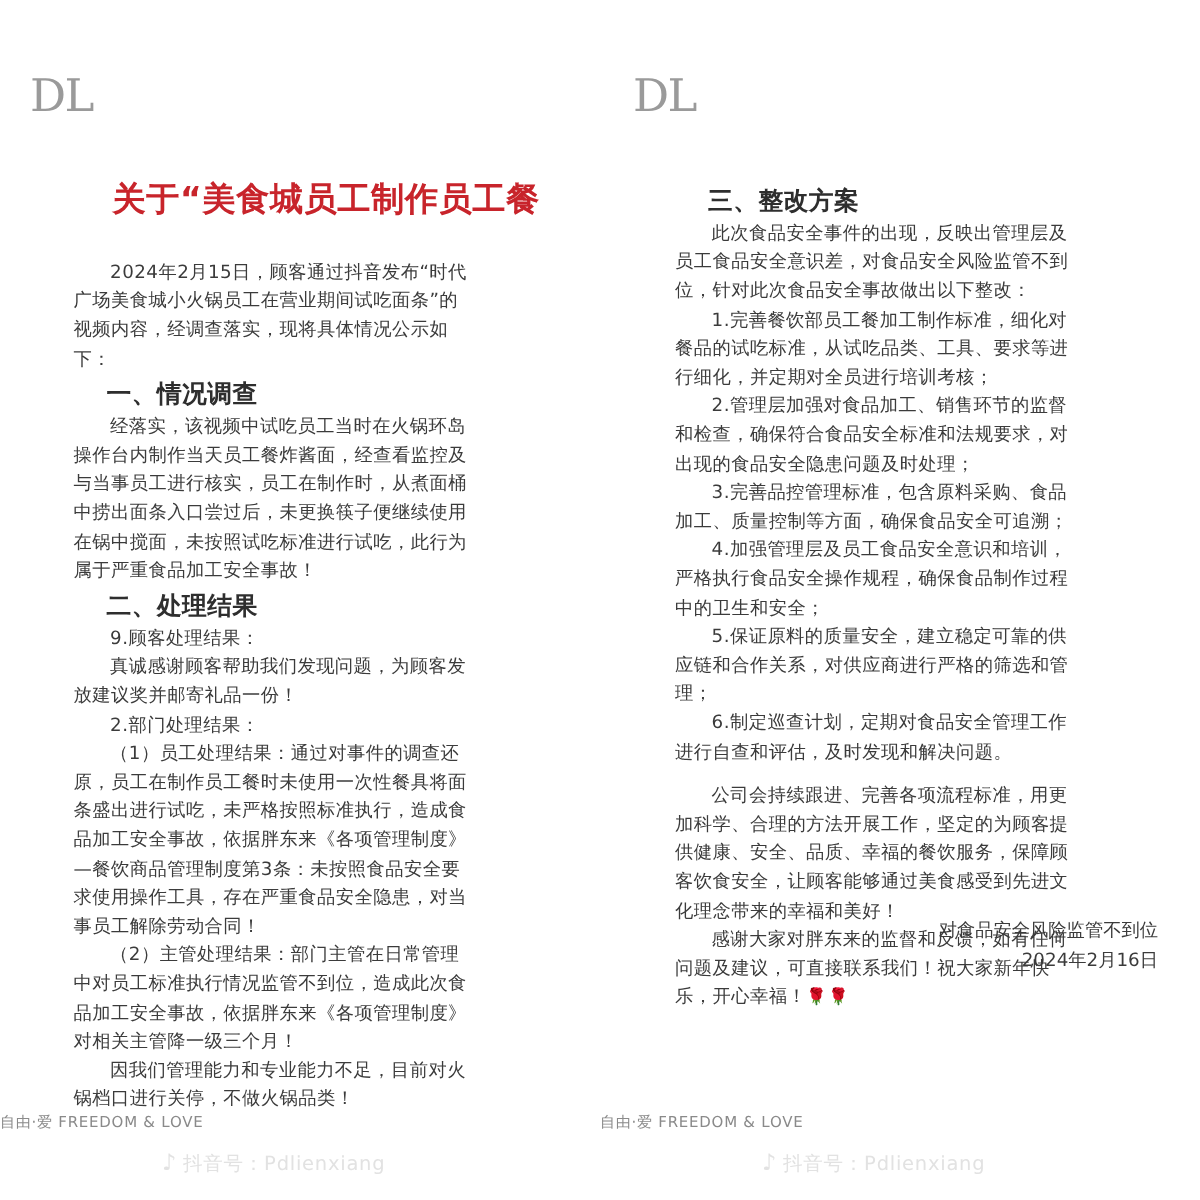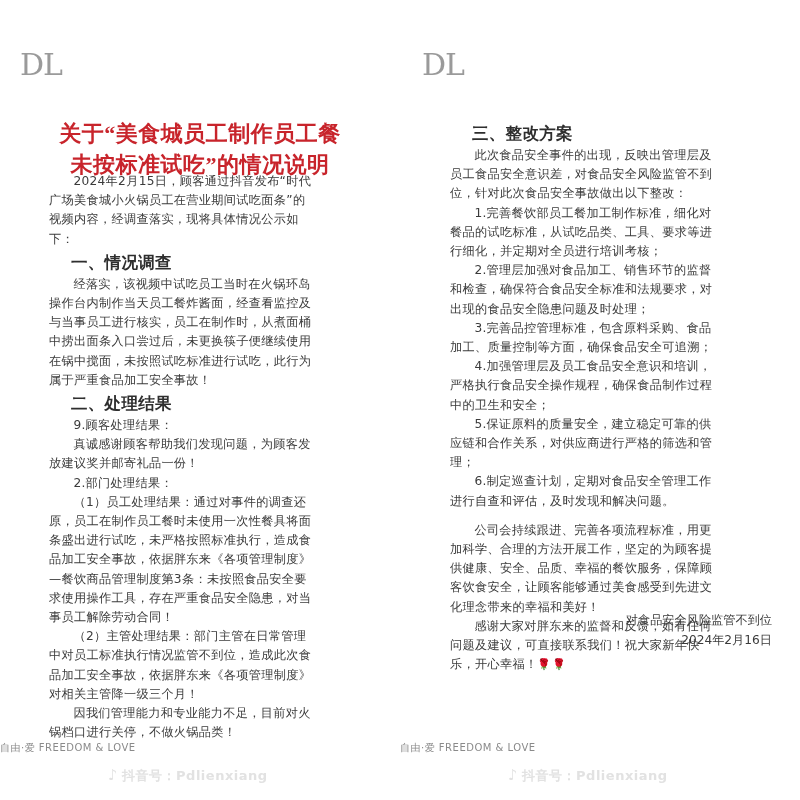--- a/index.html
+++ b/index.html
@@ -21,27 +21,26 @@
     position: absolute; top: 50px;
     font-family: "DejaVu Serif", "Liberation Serif", serif;
     font-size: 30px; color: #9a9a9a; letter-spacing: -1px;
     line-height: 1;
   }
   .panel.left .logo { left: 20px; }
   .panel.right .logo { left: 22px; }
 
   .title {
     position: absolute; left: 40px; top: 118px; width: 320px;
-    text-align: center;
+    text-align: right;
     color: #c8242b;
     font-weight: bold;
     font-size: 22px;
     line-height: 31px;
     letter-spacing: 0.5px;
-    font-family: Liberation Serif, serif;
   }
 
   .body-text {
     position: absolute;
     font-size: 12.2px;
     line-height: 19.2px;
     color: #3b3b3b;
     letter-spacing: 0.3px;
   }
   .panel.left .body-text { left: 49px; width: 263px; }
@@ -60,35 +59,34 @@
   }
 
   .roses { color: #a52a2a; font-size: 11px; letter-spacing: 1px; }
 
   .footer-slogan {
     position: absolute; top: 741px; left: 0; width: 400px; text-align: left;
     font-size: 10px; color: #8a8a8a; letter-spacing: 0.5px;
   }
   .watermark {
     position: absolute; top: 766px; left: 108px;
-    font-size: 13px; color: #e2e2e2; font-weight: bold; letter-spacing: 0.5px;
+    font-size: 13px; color: #e2e2e2; font-weight: normal; letter-spacing: 0.5px;
   }
   .watermark .tiktok-icon { font-size: 15px; margin-right: 4px; }
 </style>
 </head>
 <body>
 
 <div class="panel left">
   <div class="logo">
     <span>DL</span>
   </div>
 
   <div class="title">
     <div>关于“美食城员工制作员工餐</div>
-    <div>未按标准试吃”的情况说明</div>
   </div>
 
   <div class="body-text" style="top:172px;">
     <p class="para">2024年2月15日，顾客通过抖音发布“时代广场美食城小火锅员工在营业期间试吃面条”的视频内容，经调查落实，现将具体情况公示如下：</p>
     <div class="heading">一、情况调查</div>
     <p class="para">经落实，该视频中试吃员工当时在火锅环岛操作台内制作当天员工餐炸酱面，经查看监控及与当事员工进行核实，员工在制作时，从煮面桶中捞出面条入口尝过后，未更换筷子便继续使用在锅中搅面，未按照试吃标准进行试吃，此行为属于严重食品加工安全事故！</p>
     <div class="heading">二、处理结果</div>
     <p class="para">9.顾客处理结果：</p>
     <p class="para">真诚感谢顾客帮助我们发现问题，为顾客发放建议奖并邮寄礼品一份！</p>
     <p class="para">2.部门处理结果：</p>

